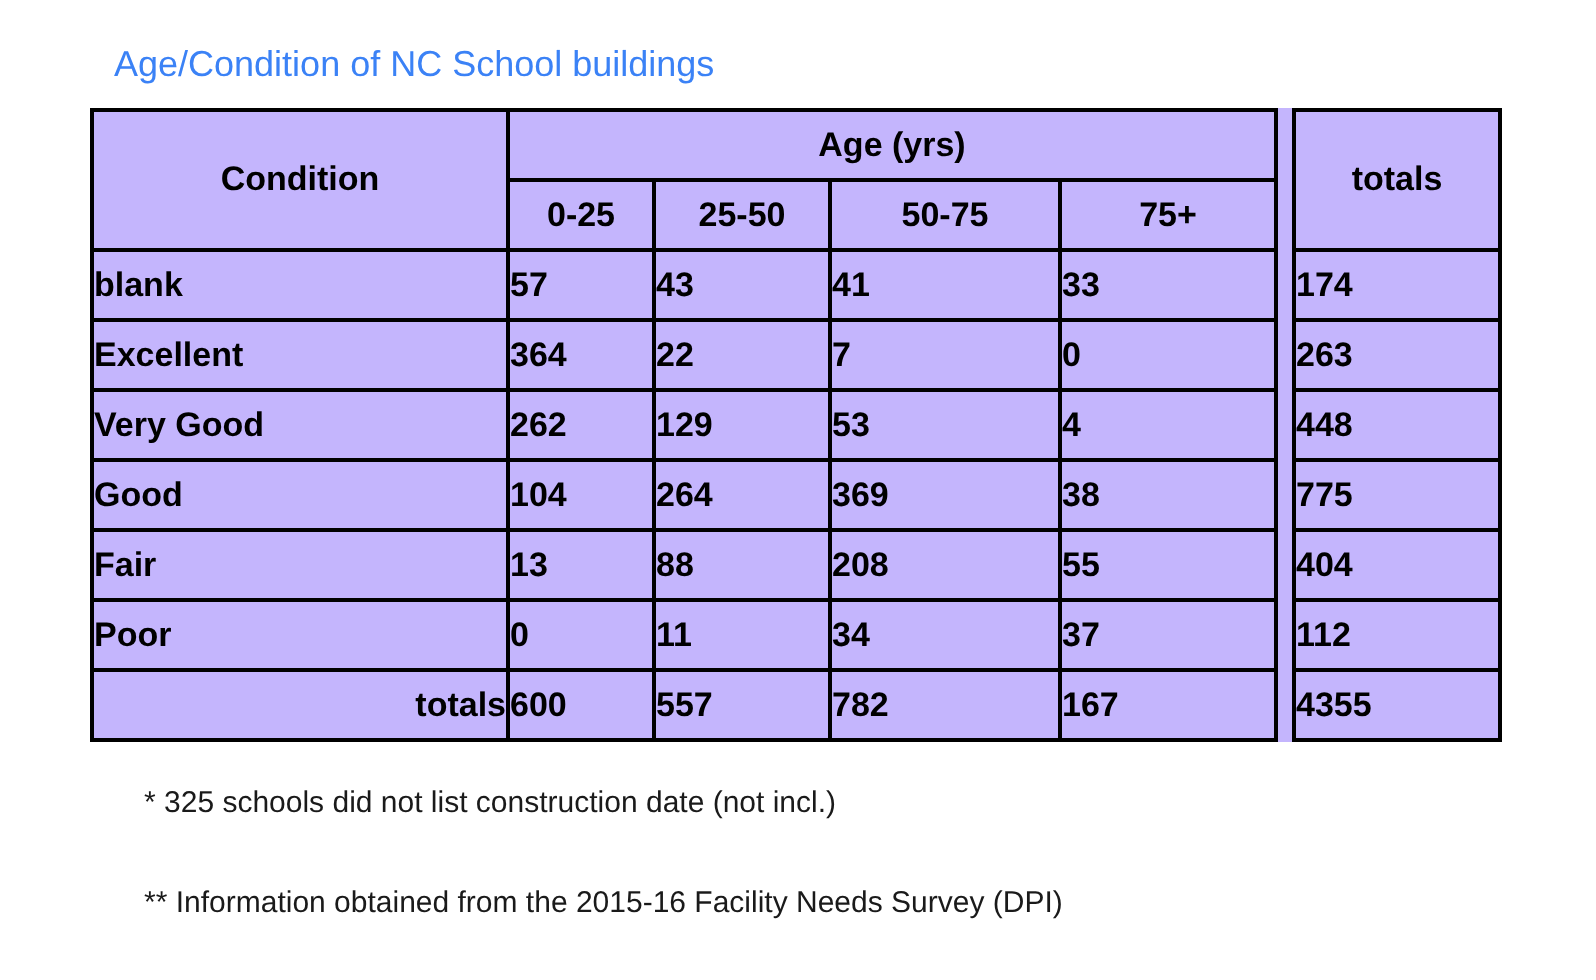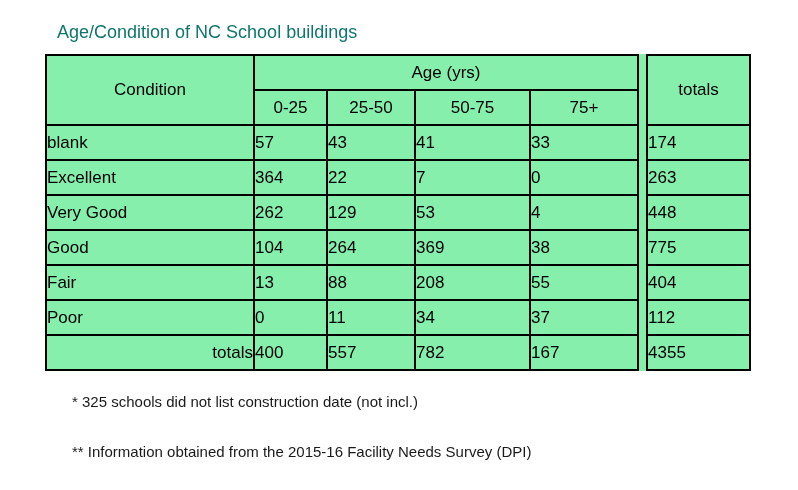--- a/index.html
+++ b/index.html
@@ -16,42 +16,42 @@
     position: relative;
   }
 
   #page-title {
     position: absolute;
     left: 57px;
     top: 21px;
     font-size: 18px;
     line-height: 22px;
     font-weight: normal;
-    color: #0f766e;
+    color: #3b82f6;
     white-space: nowrap;
   }
 
   #data-table {
     position: absolute;
     left: 45px;
     top: 54px;
     width: 706px;
     border-collapse: separate;
     border-spacing: 0;
     table-layout: fixed;
     font-size: 17px;
     color: #000000;
   }
 
   #data-table td, #data-table th {
-    font-weight: normal;
+    font-weight: bold;
     padding: 0;
     height: 33px;
     vertical-align: middle;
-    background: #86efac;
+    background: #c4b5fd;
   }
 
   
   .cell {
     border-right: 2px solid #000;
     border-bottom: 2px solid #000;
   }
   .first-col {
     border-left: 2px solid #000;
   }
@@ -190,21 +190,21 @@
       <td class="cell first-col rowlabel">Poor</td>
       <td class="cell num">0</td>
       <td class="cell num">11</td>
       <td class="cell num">34</td>
       <td class="cell num">37</td>
       <td class="tot num">112</td>
     </tr>
 
     <tr>
       <td class="cell first-col rowlabel-right">totals</td>
-      <td class="cell num">400</td>
+      <td class="cell num">600</td>
       <td class="cell num">557</td>
       <td class="cell num">782</td>
       <td class="cell num">167</td>
       <td class="tot num">4355</td>
     </tr>
   </tbody>
 </table>
 
 <div class="footnote" id="footnote-1">* 325 schools did not list construction date (not incl.)</div>
 <div class="footnote" id="footnote-2">** Information obtained from the 2015-16 Facility Needs Survey (DPI)</div>

